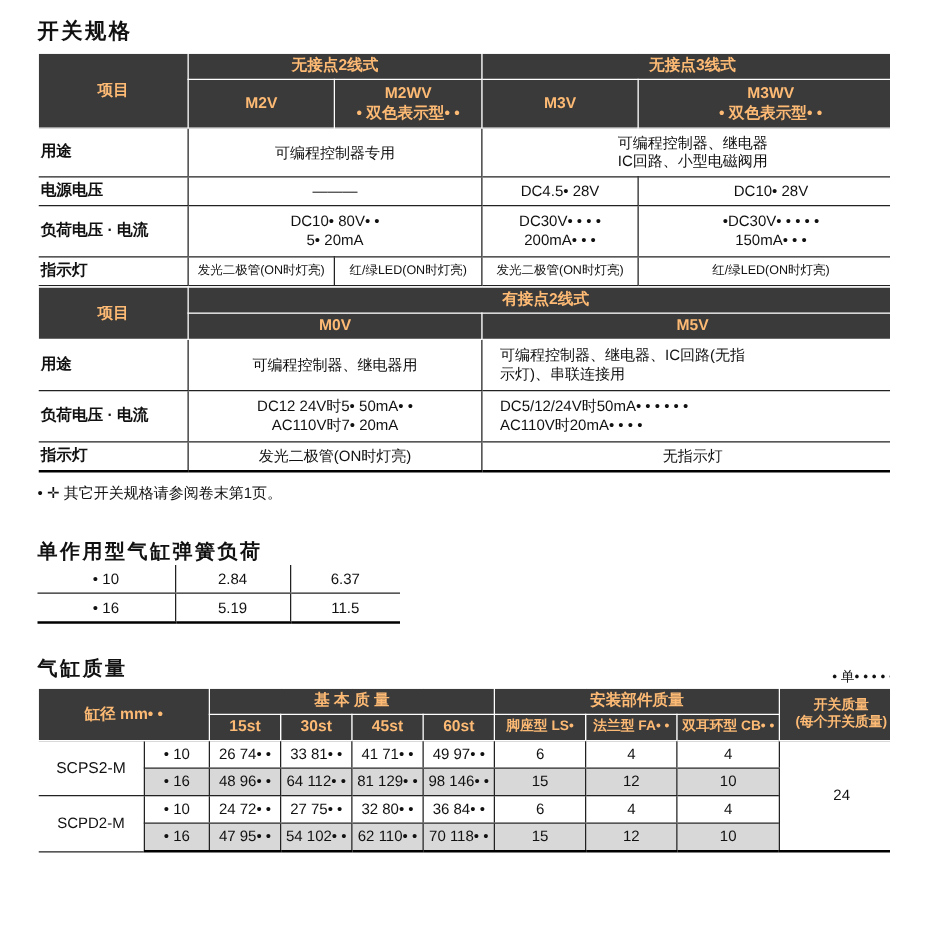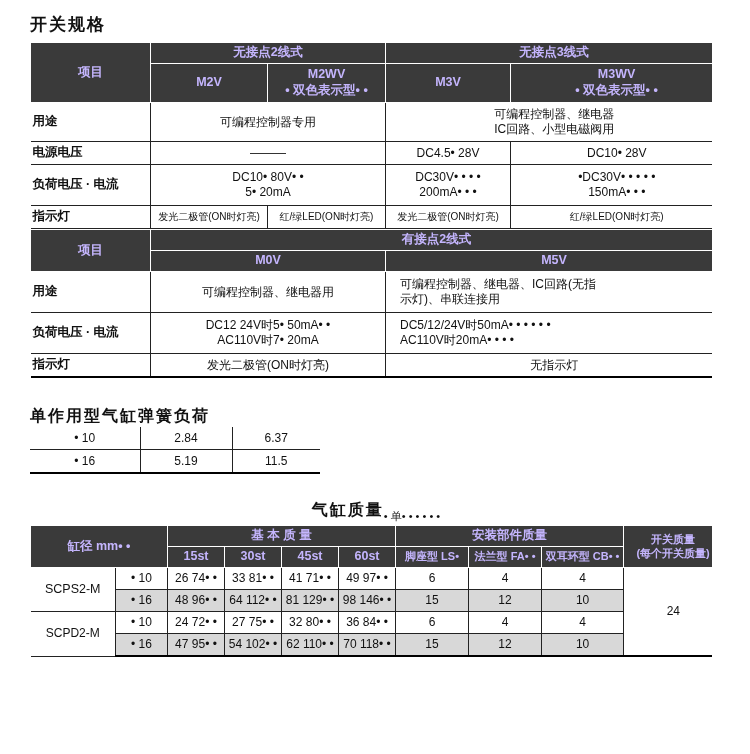--- a/index.html
+++ b/index.html
@@ -12,21 +12,21 @@
   #title1 { padding:13px 0 6px 30px; }
   #title2 { padding:28px 0 0 30px; font-size:16px; }
   #title3 { padding:26px 0 4px 30px; font-size:16px; }
 
   table { border-collapse:collapse; table-layout:fixed; margin-left:30px; }
   td { padding:1px 2px; vertical-align:middle; text-align:center; font-size:12px; line-height:1.25; }
   .pre { white-space:pre-line; }
 
   
   .hd {
-    background:#3a3a3a; color:#c4b5fd; font-weight:bold; font-size:12.5px;
+    background:#3a3a3a; color:#fdba74; font-weight:bold; font-size:12.5px;
     border:1px solid #fff;
   }
   .hd.small { font-size:11px; font-weight:bold; }
 
   
   .bd { border-bottom:1px solid #222; }
   .vl { border-left:1px solid #222; }
   .lbl { text-align:left; font-weight:bold; padding-left:2px; font-size:12.5px; }
   .tiny { font-size:10px; }
   .thick { border-bottom:2.5px solid #000; }
@@ -35,21 +35,21 @@
   #spec-table-a, #spec-table-b { width:692px; }
   #spring-table { width:290px; }
   #mass-table { width:692px; }
 
   .note { font-size:12px; margin:8px 0 0 30px; }
 
   .sub-row { display:flex; align-items:flex-end; margin:2px 0 6px 18px; }
   .model-name { font-size:16px; letter-spacing:2px; }
   .unit-note { font-size:11px; margin-left:38px; padding-bottom:2px; }
 
-  .mass-head-row { display:flex; justify-content:center; align-items:flex-end; width:692px; margin-left:30px; }
+  .mass-head-row { display:flex; justify-content:space-between; align-items:flex-end; width:692px; margin-left:30px; }
   .mass-unit { font-size:11px; padding-bottom:1px; }
 
   td.h38 { height:36px; }
   td.h22 { height:20px; }
   td.h40 { height:38px; }
   td.h20 { height:18px; }
   td.h21 { height:19px; }
 </style>
 </head>
 <body>
@@ -140,20 +140,21 @@
 AC110V时20mA• • • •</td>
     </tr>
     <tr>
       <td class="bd thick lbl h22">指示灯</td>
       <td class="bd thick vl h22">发光二极管(ON时灯亮)</td>
       <td class="bd thick vl h22">无指示灯</td>
     </tr>
   </tbody>
     </table>
 
+  <div class="note">• ✛ 其它开关规格请参阅卷末第1页。</div>
 
   <h1 class="sec-title" id="title2">单作用型气缸弹簧负荷</h1>
 
   <table id="spring-table">
     <colgroup>
         <col style="width:110px">
         <col style="width:92px">
         <col style="width:88px">
       </colgroup>
     <tbody>

